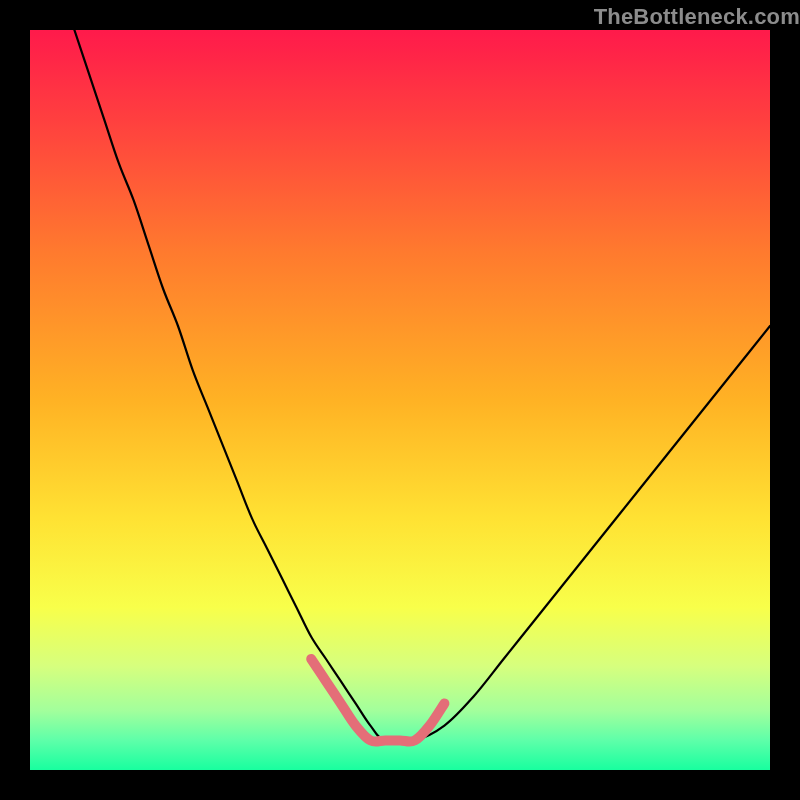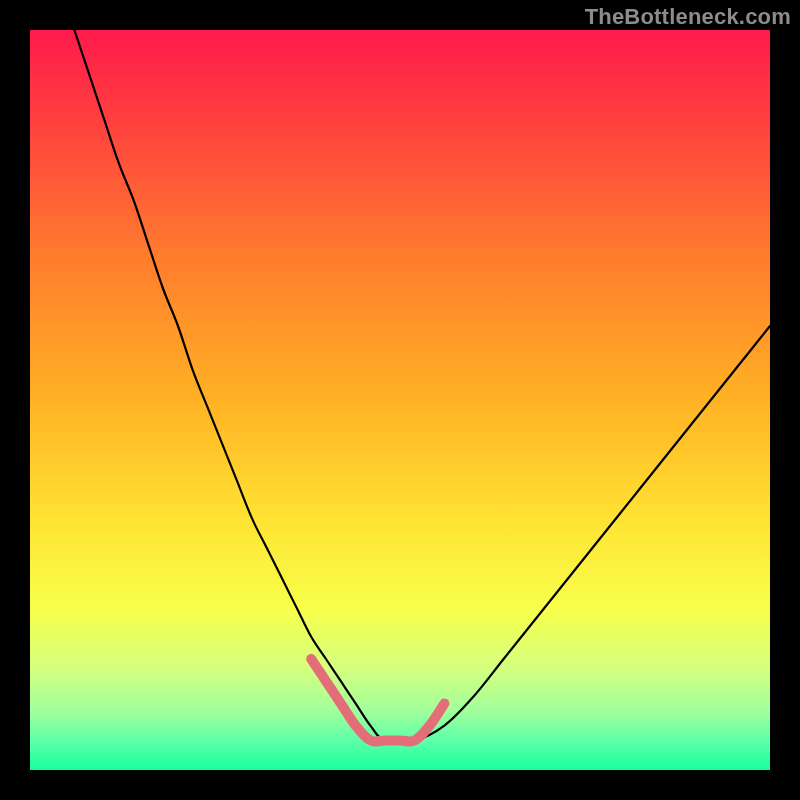--- a/index.html
+++ b/index.html
@@ -14,21 +14,21 @@
     position: absolute;
     left: 0;
     top: 0;
     width: 800px;
     height: 800px;
     background: #000000;
   }
   .watermark {
     position: absolute;
     top: 4px;
-    right: 9px;
+    right: 0;
     font-family: Arial, Helvetica, sans-serif;
     font-size: 22px;
     font-weight: 600;
     color: #8c8c8c;
     letter-spacing: 0.2px;
   }
   svg.chart {
     position: absolute;
     left: 30px;
     top: 30px;

